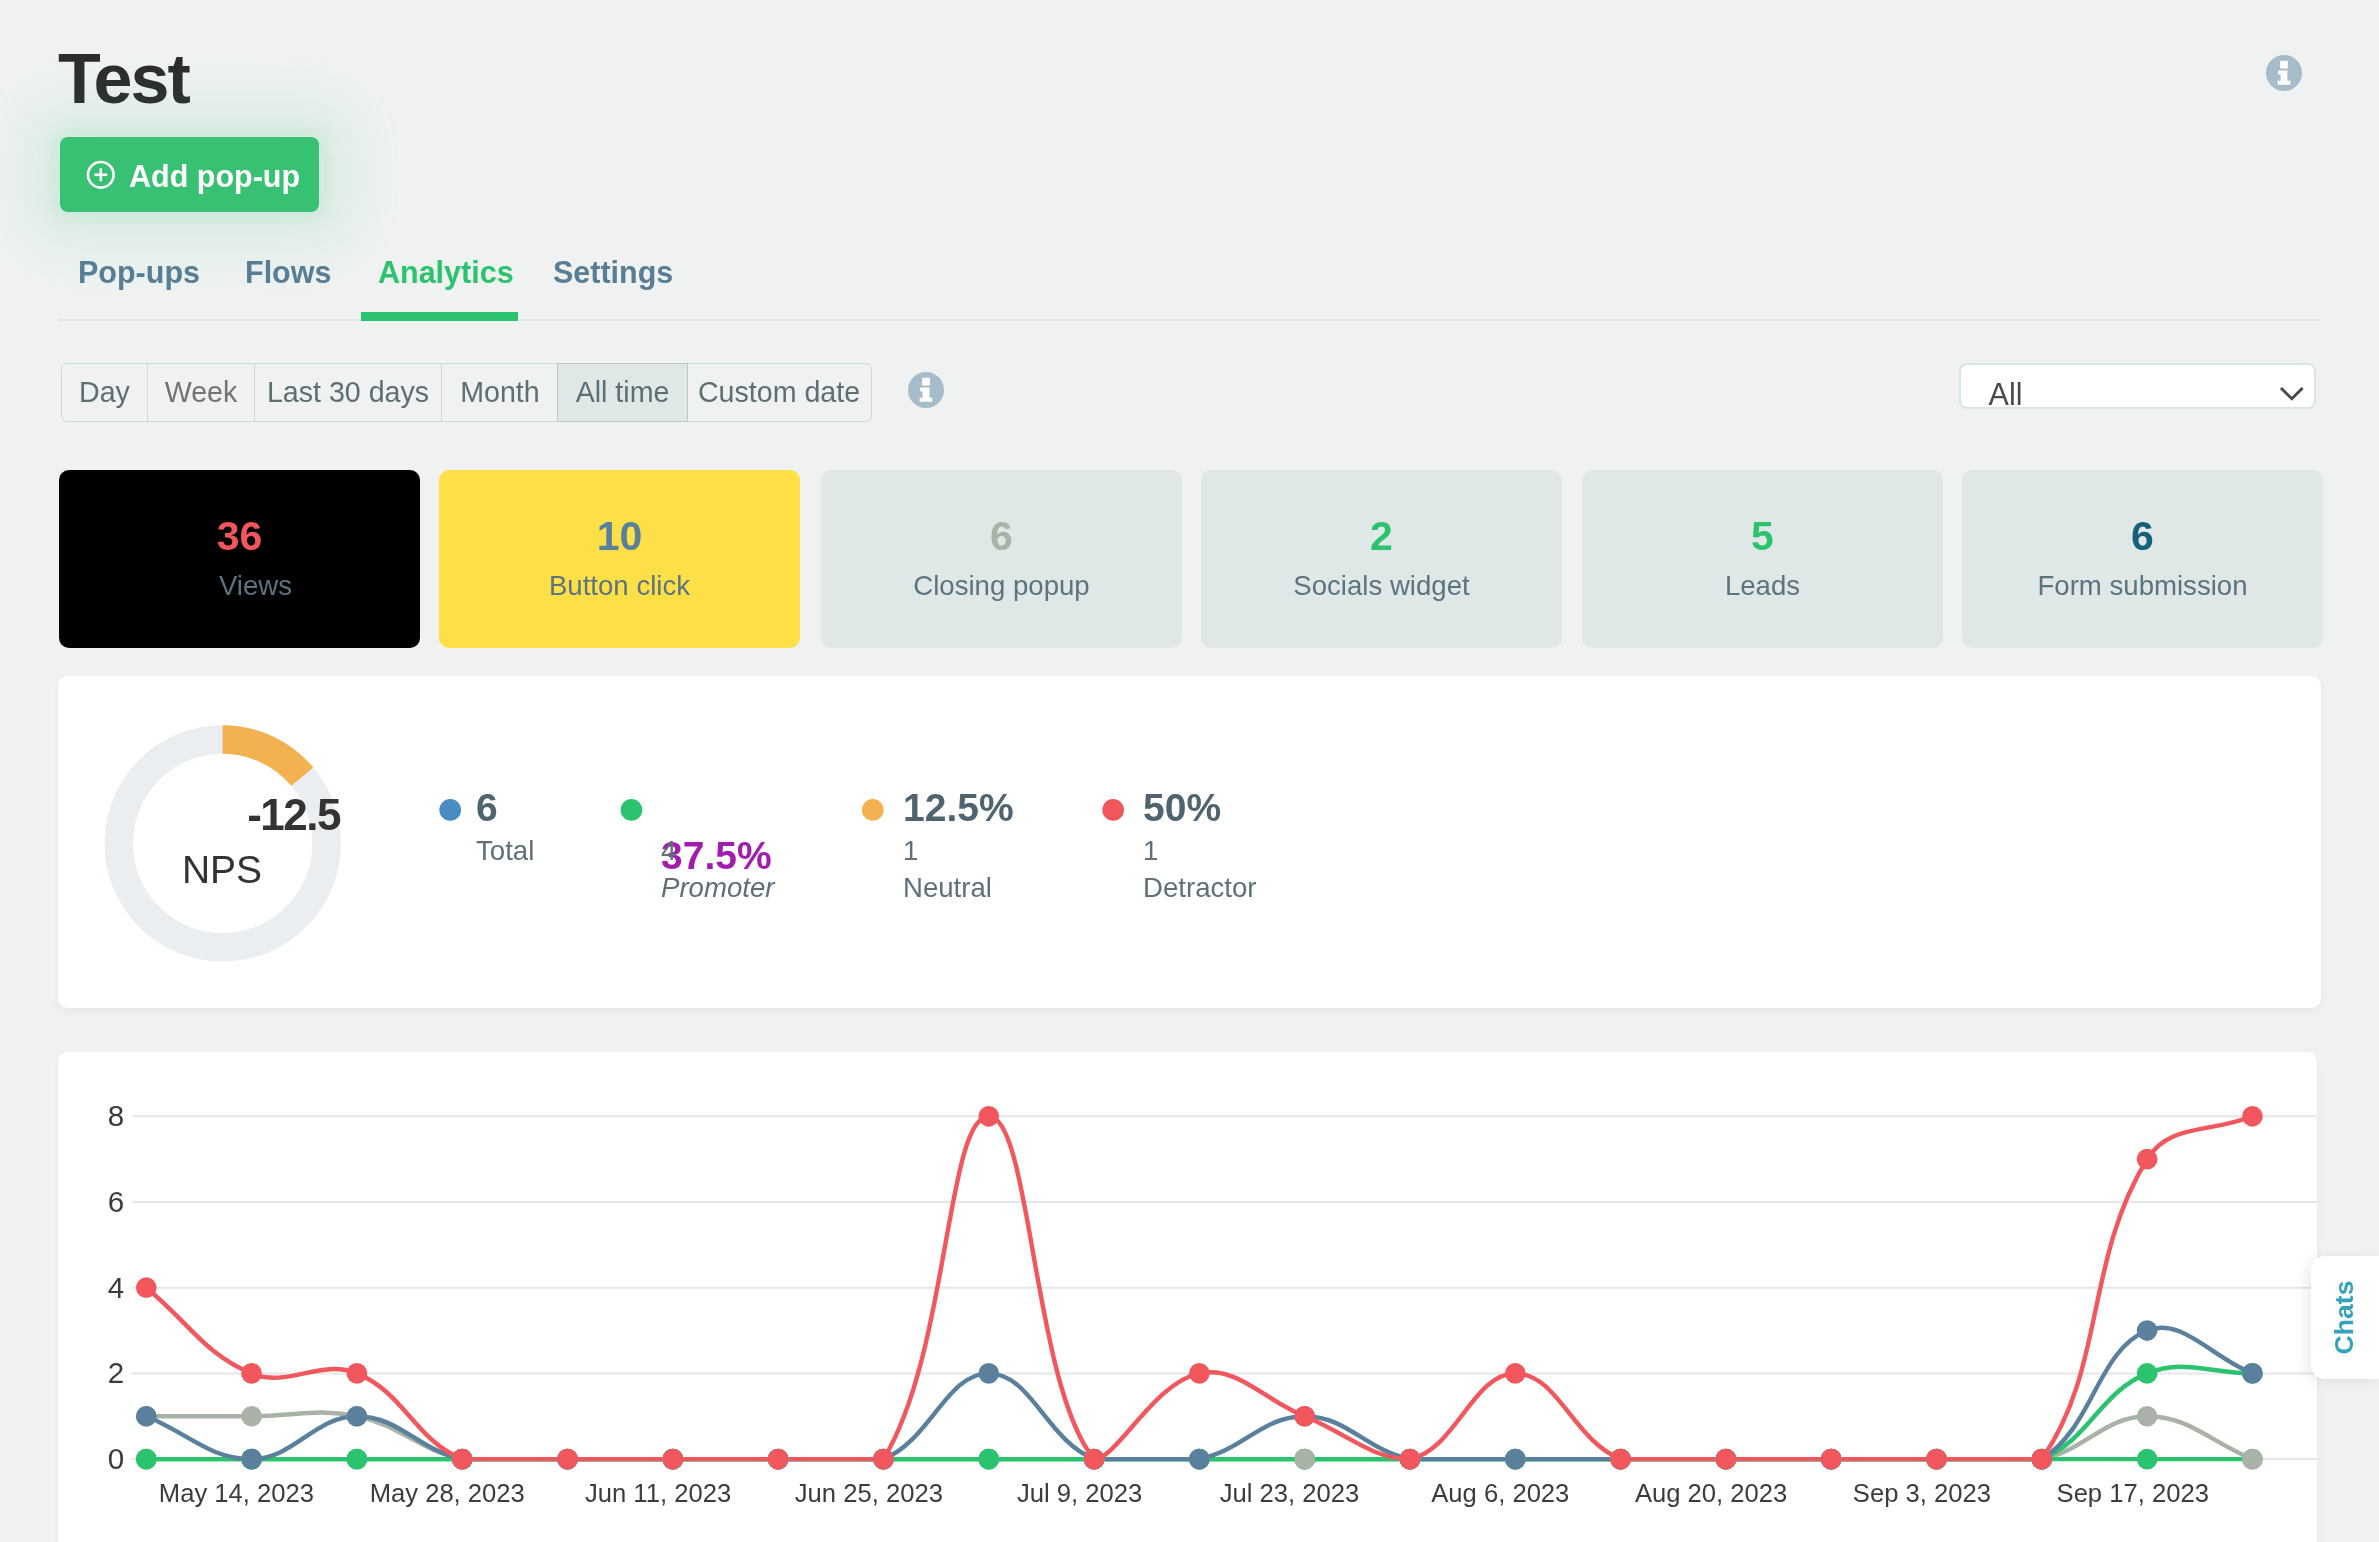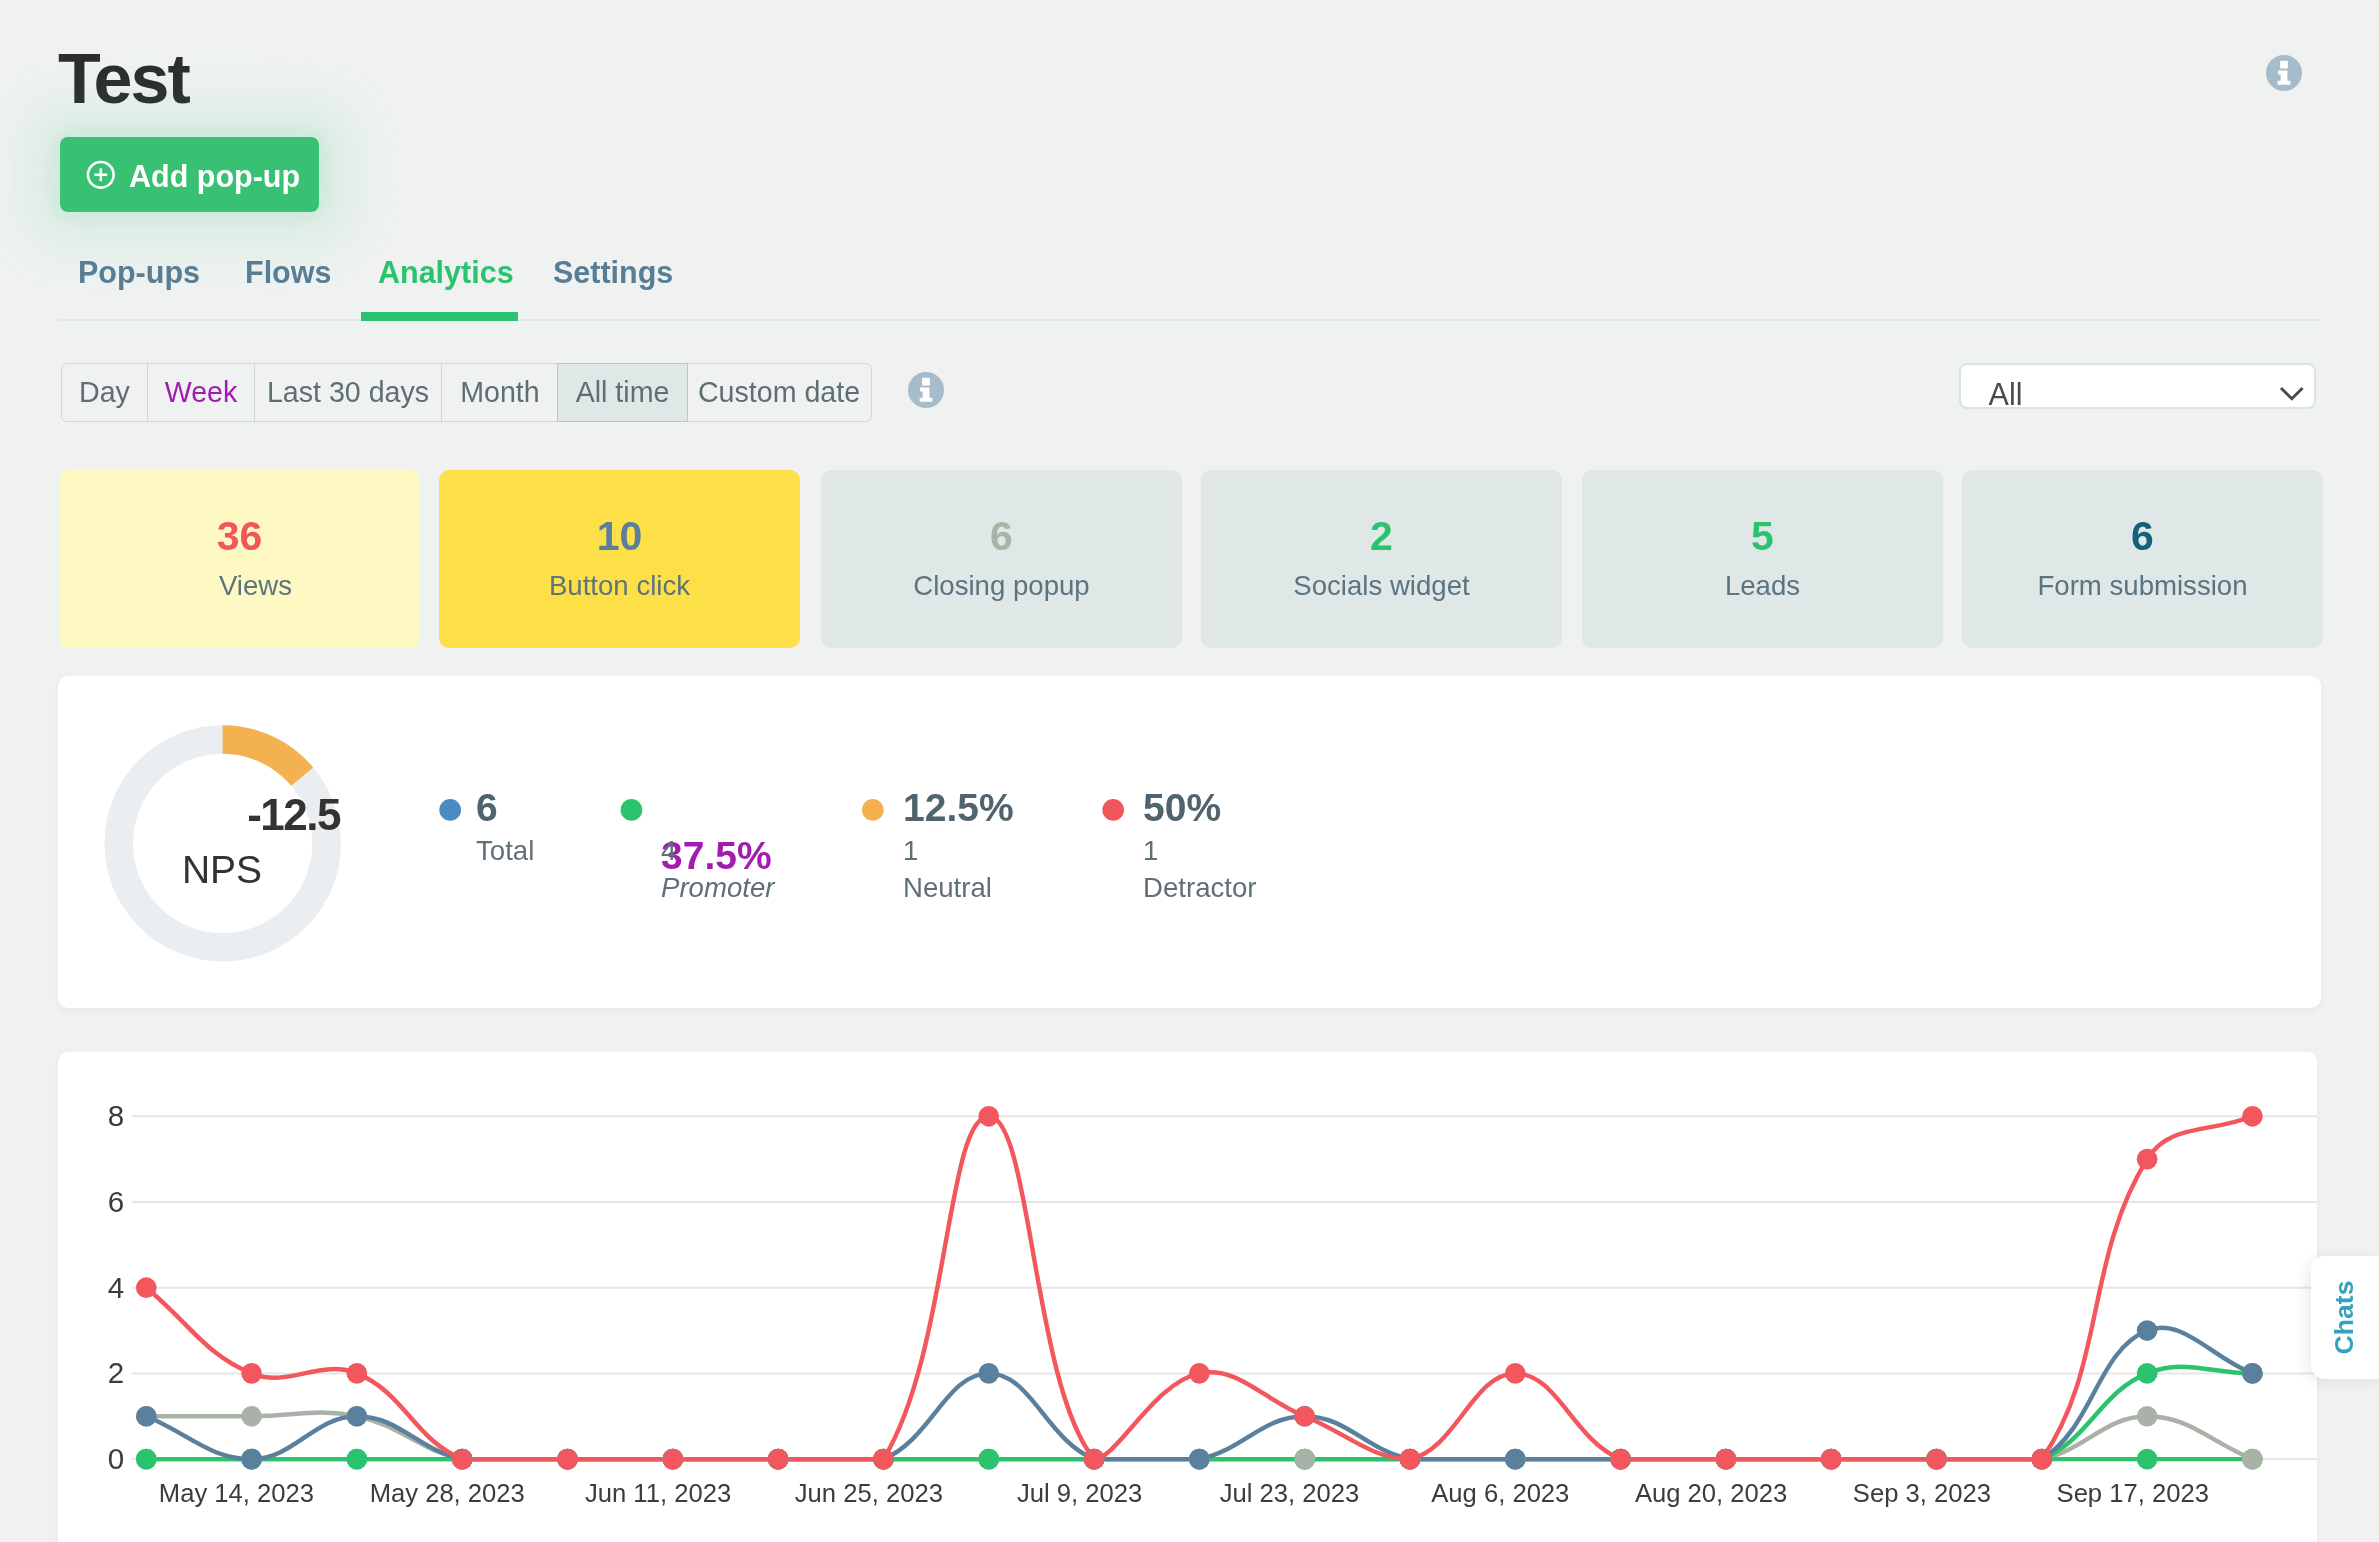--- a/index.html
+++ b/index.html
@@ -26,40 +26,40 @@
 
 <div class="abs" style="left:78px; top:255px; font-size:30.5px; font-weight:bold; color:#587e96;">Pop-ups</div>
 <div class="abs" style="left:245px; top:255px; font-size:30.5px; font-weight:bold; color:#587e96;">Flows</div>
 <div class="abs" style="left:378px; top:255px; font-size:30.5px; font-weight:bold; color:#2bc36d;">Analytics</div>
 <div class="abs" style="left:553px; top:255px; font-size:30.5px; font-weight:bold; color:#587e96;">Settings</div>
 <div class="abs" style="left:58px; top:319px; width:2263px; height:2px; background:#dfe7e7;"></div>
 <div class="abs" style="left:361px; top:312px; width:157px; height:8.9px; background:#2bc36d;"></div>
 
 <div class="abs" style="left:61px; top:363px; height:59px; display:flex; border:1px solid #ccd9d9; border-radius:5.9px;">
   <div style="width:86px; border-right:1px solid #ccd9d9; display:flex; align-items:center; justify-content:center; font-size:28.6px; color:#5d6e74;">Day</div>
-  <div style="width:107px; border-right:1px solid #ccd9d9; display:flex; align-items:center; justify-content:center; font-size:28.6px; color:#a21caf;">Week</div>
+  <div style="width:107px; border-right:1px solid #ccd9d9; display:flex; align-items:center; justify-content:center; font-size:28.6px; color:#737373;">Week</div>
   <div style="width:187px; border-right:1px solid #ccd9d9; display:flex; align-items:center; justify-content:center; font-size:28.6px; color:#5d6e74;">Last 30 days</div>
   <div style="width:116px; display:flex; align-items:center; justify-content:center; font-size:28.6px; color:#5d6e74;">Month</div>
   <div style="width:129px; background:#dfe7e7; outline:1px solid #b9c9c9; display:flex; align-items:center; justify-content:center; font-size:28.6px; color:#5d6e74;">All time</div>
   <div style="width:184px; display:flex; align-items:center; justify-content:center; font-size:28.6px; color:#5d6e74;">Custom date</div>
 </div>
 <svg class="abs" style="left:908px; top:372px;" width="36" height="36" viewBox="-18.5 -18.5 37 37">
 <circle cx="0" cy="0" r="18.5" fill="#a6bcca"></circle>
 <rect x="-4" y="-12.5" width="8" height="8" rx="1" fill="#fff"></rect>
 <path d="M-6 -2.5 L3.5 -2.5 L3.5 8 L6.5 8 L6.5 12 L-6.5 12 L-6.5 8 L-3.5 8 L-3.5 1.5 L-6 1.5 Z" fill="#fff"></path>
 </svg>
 
 <div class="abs" style="left:1959px; top:363px; width:357px; height:46px; background:#fff; border:2px solid #d9e4e6; border-radius:7.9px;">
   <span class="abs" style="left:27.6px; top:11.8px; font-size:30.5px; color:#4a4a4a;">All</span>
   <svg class="abs" style="right:9.9px; top:19.7px;" width="25.6" height="17.7" viewBox="0 0 26 18">
     <polyline points="2,3 13,14 24,3" fill="none" stroke="#4a4a4a" stroke-width="3"></polyline>
   </svg>
 </div>
 
-<div class="abs" style="left:59px; top:470px; width:361px; height:178px; background:#fef9c3; border-radius:9.9px; text-align:center;">
+<div class="abs" style="left:59px; top:470px; width:361px; height:178px; background:#000000; border-radius:9.9px; text-align:center;">
   <div style="margin-top:43px; font-size:41px; font-weight:bold; color:#f1565c;">36</div>
   <div style="margin-top:9.9px; font-size:27.6px; color:#5c7380;padding-left:32px;">Views</div>
 </div>
 <div class="abs" style="left:439px; top:470px; width:361px; height:178px; background:#fde047; border-radius:9.9px; text-align:center;">
   <div style="margin-top:43px; font-size:41px; font-weight:bold; color:#5a809e;">10</div>
   <div style="margin-top:9.9px; font-size:27.6px; color:#5c7380;">Button click</div>
 </div>
 <div class="abs" style="left:821px; top:470px; width:361px; height:178px; background:#dfe8e7; border-radius:9.9px; text-align:center;">
   <div style="margin-top:43px; font-size:41px; font-weight:bold; color:#a9b3a7;">6</div>
   <div style="margin-top:9.9px; font-size:27.6px; color:#5c7380;">Closing popup</div>

